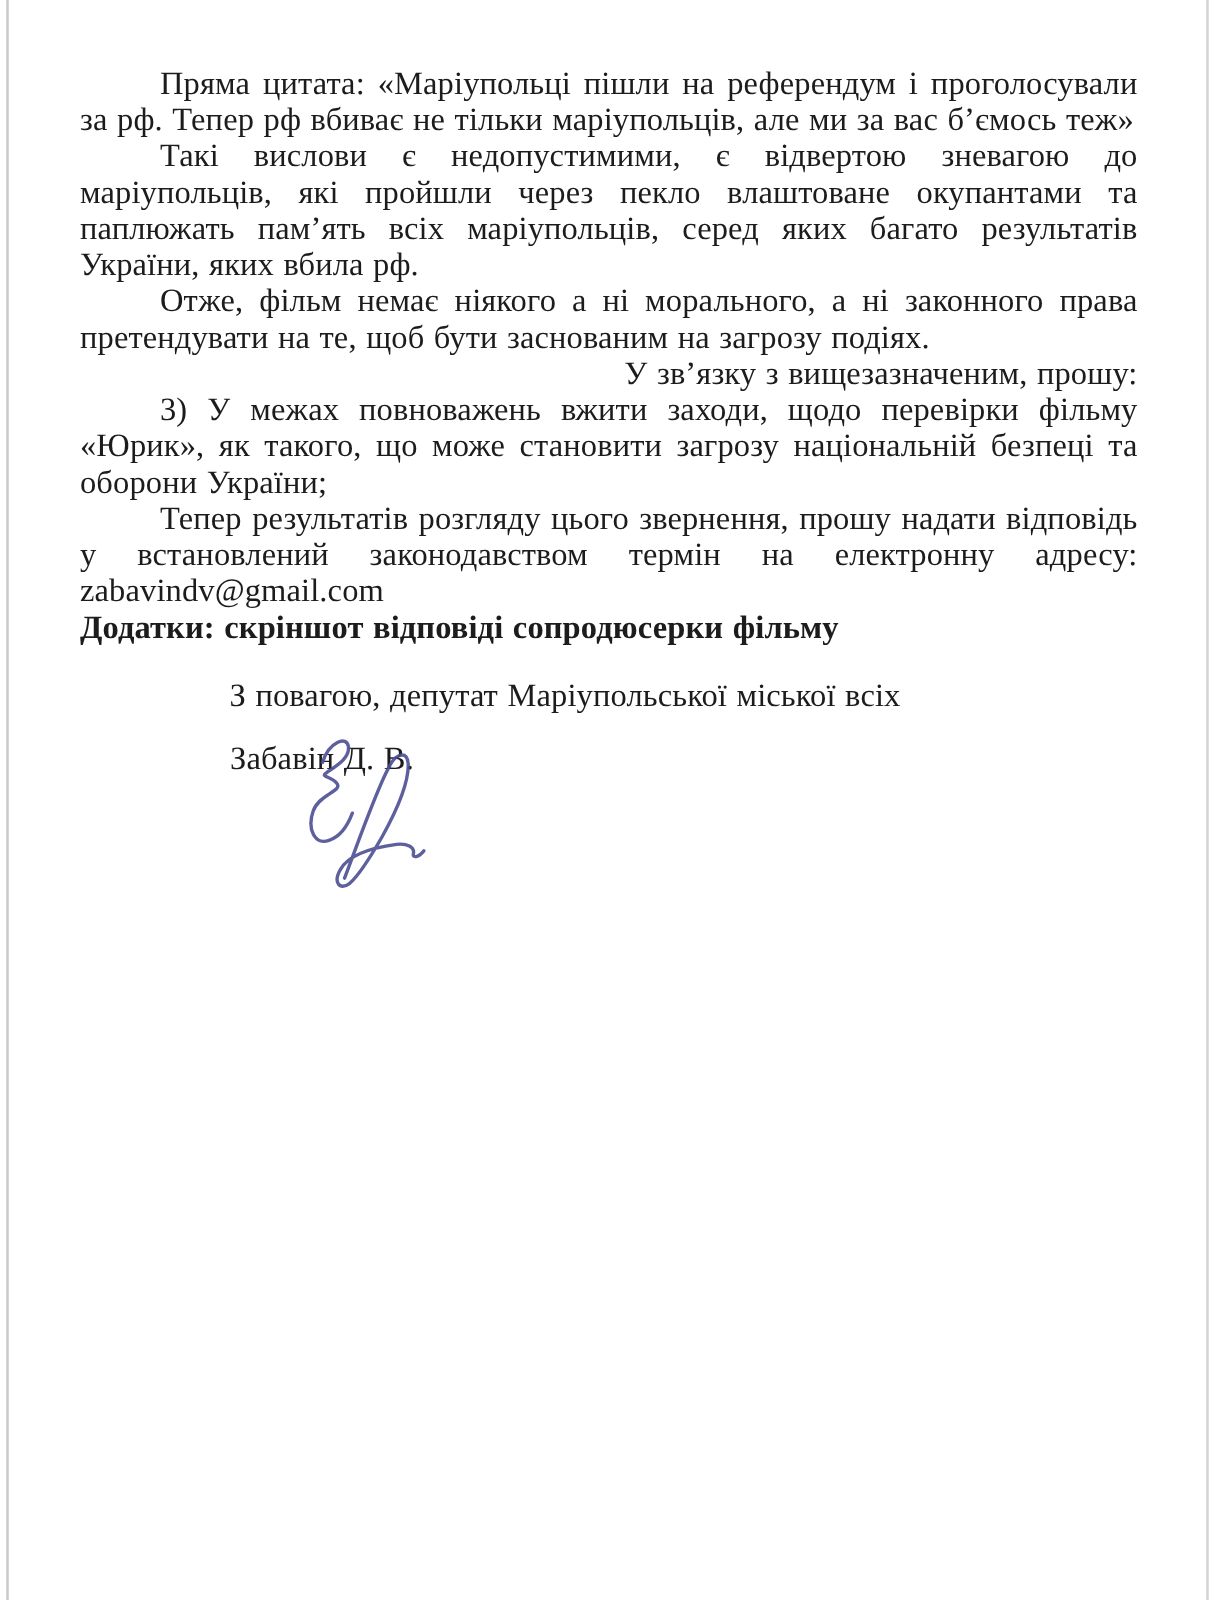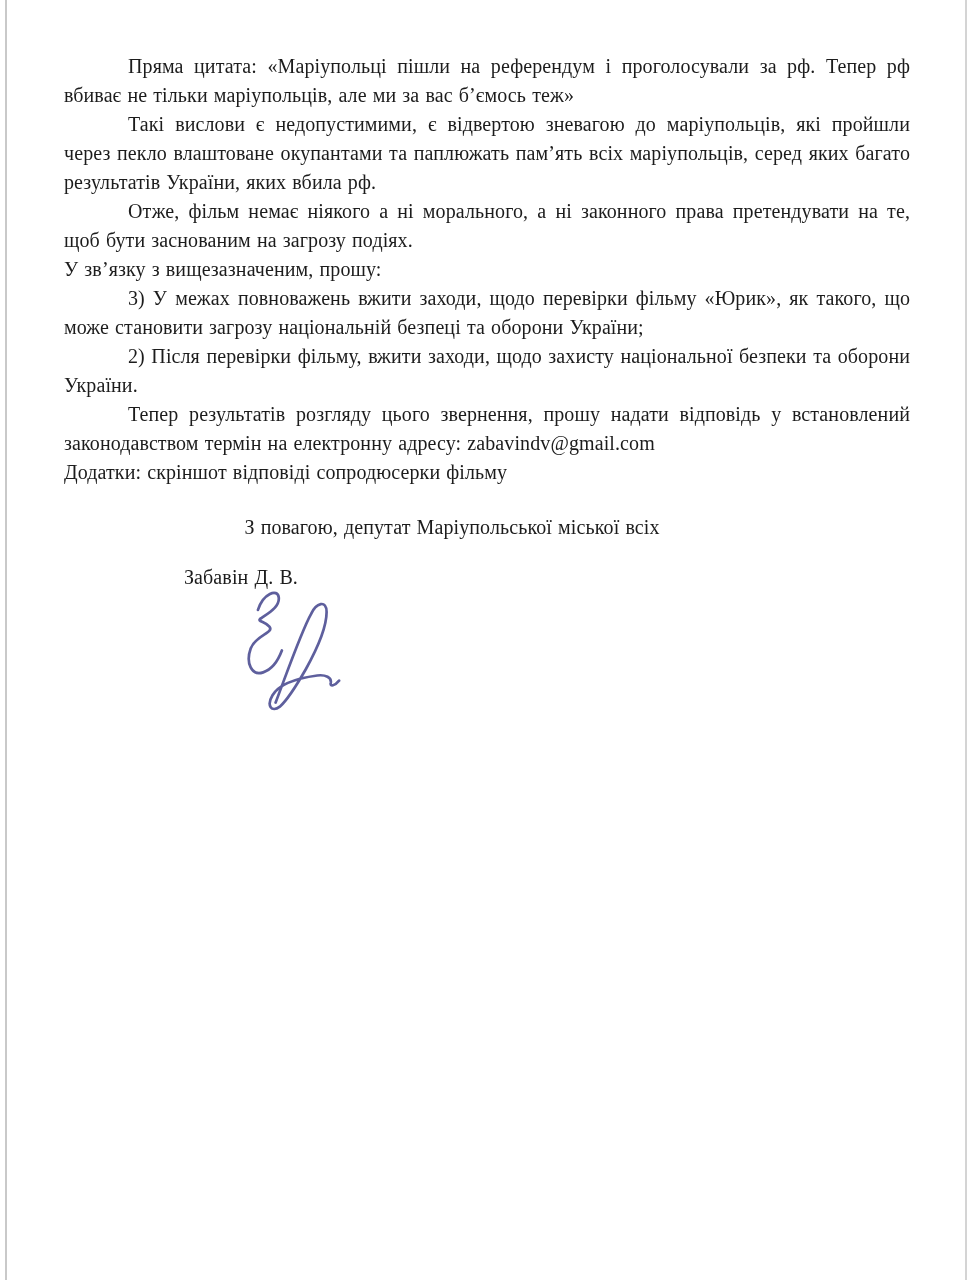--- a/index.html
+++ b/index.html
@@ -23,33 +23,33 @@
     background: #c9c9c9;
   }
   .scan-edge.left  { left: 5px; }
   .scan-edge.right { left: 965px; background: #d4d4d4; }
 
   .doc {
     position: absolute;
     top: 52px;
     left: 64px;
     width: 846px;
-    font-size: 20px;
+    font-size: 26px;
     line-height: 29px;
     letter-spacing: 0.1px;
   }
   .doc p {
     margin: 0;
     text-align: justify;
     text-indent: 64px;
     word-spacing: 1px;
   }
-  .doc p.no-indent { text-indent: 0; }
+  .doc p.no-indent { text-indent: 0; font-weight: bold; }
   .doc p.center {
-    text-align: left;
+    text-align: right;
     text-indent: 0;
   }
   .underline { }
 
   .closing {
     margin-top: 26px !important;
     text-align: center !important;
     text-indent: 0 !important;
   }
   .signer {
@@ -78,21 +78,20 @@
   <p>Пряма цитата: «Маріупольці пішли на референдум і проголосували за рф. Тепер рф вбиває не тільки маріупольців, але ми за вас б’ємось теж»</p>
 
   <p>Такі вислови є недопустимими, є відвертою зневагою до маріупольців, які пройшли через пекло влаштоване окупантами та паплюжать пам’ять всіх маріупольців, серед яких багато результатів України, яких вбила рф.</p>
 
   <p>Отже, фільм немає ніякого а ні морального, а ні законного права претендувати на те, щоб бути заснованим на загрозу подіях.</p>
 
   <p class="center">У зв’язку з вищезазначеним, прошу:</p>
 
   <p>3) У межах повноважень  вжити заходи, щодо перевірки фільму «Юрик», як такого, що може становити загрозу національній безпеці та оборони України;</p>
 
-  <p>2) Після перевірки фільму, вжити заходи, щодо захисту національної безпеки та оборони України.</p>
 
   <p><span>Тепер результатів розгляду цього звернення, прошу надати відповідь у встановлений законодавством термін на електронну адресу: </span><span class="underline">zabavindv@gmail.com</span></p>
 
   <p class="no-indent">Додатки: скріншот відповіді сопродюсерки фільму</p>
 
   <div class="closing-wrap">
     <p class="closing">З повагою, депутат Маріупольської міської всіх</p>
 
     <p class="signer">Забавін Д. В.</p>
   </div>

